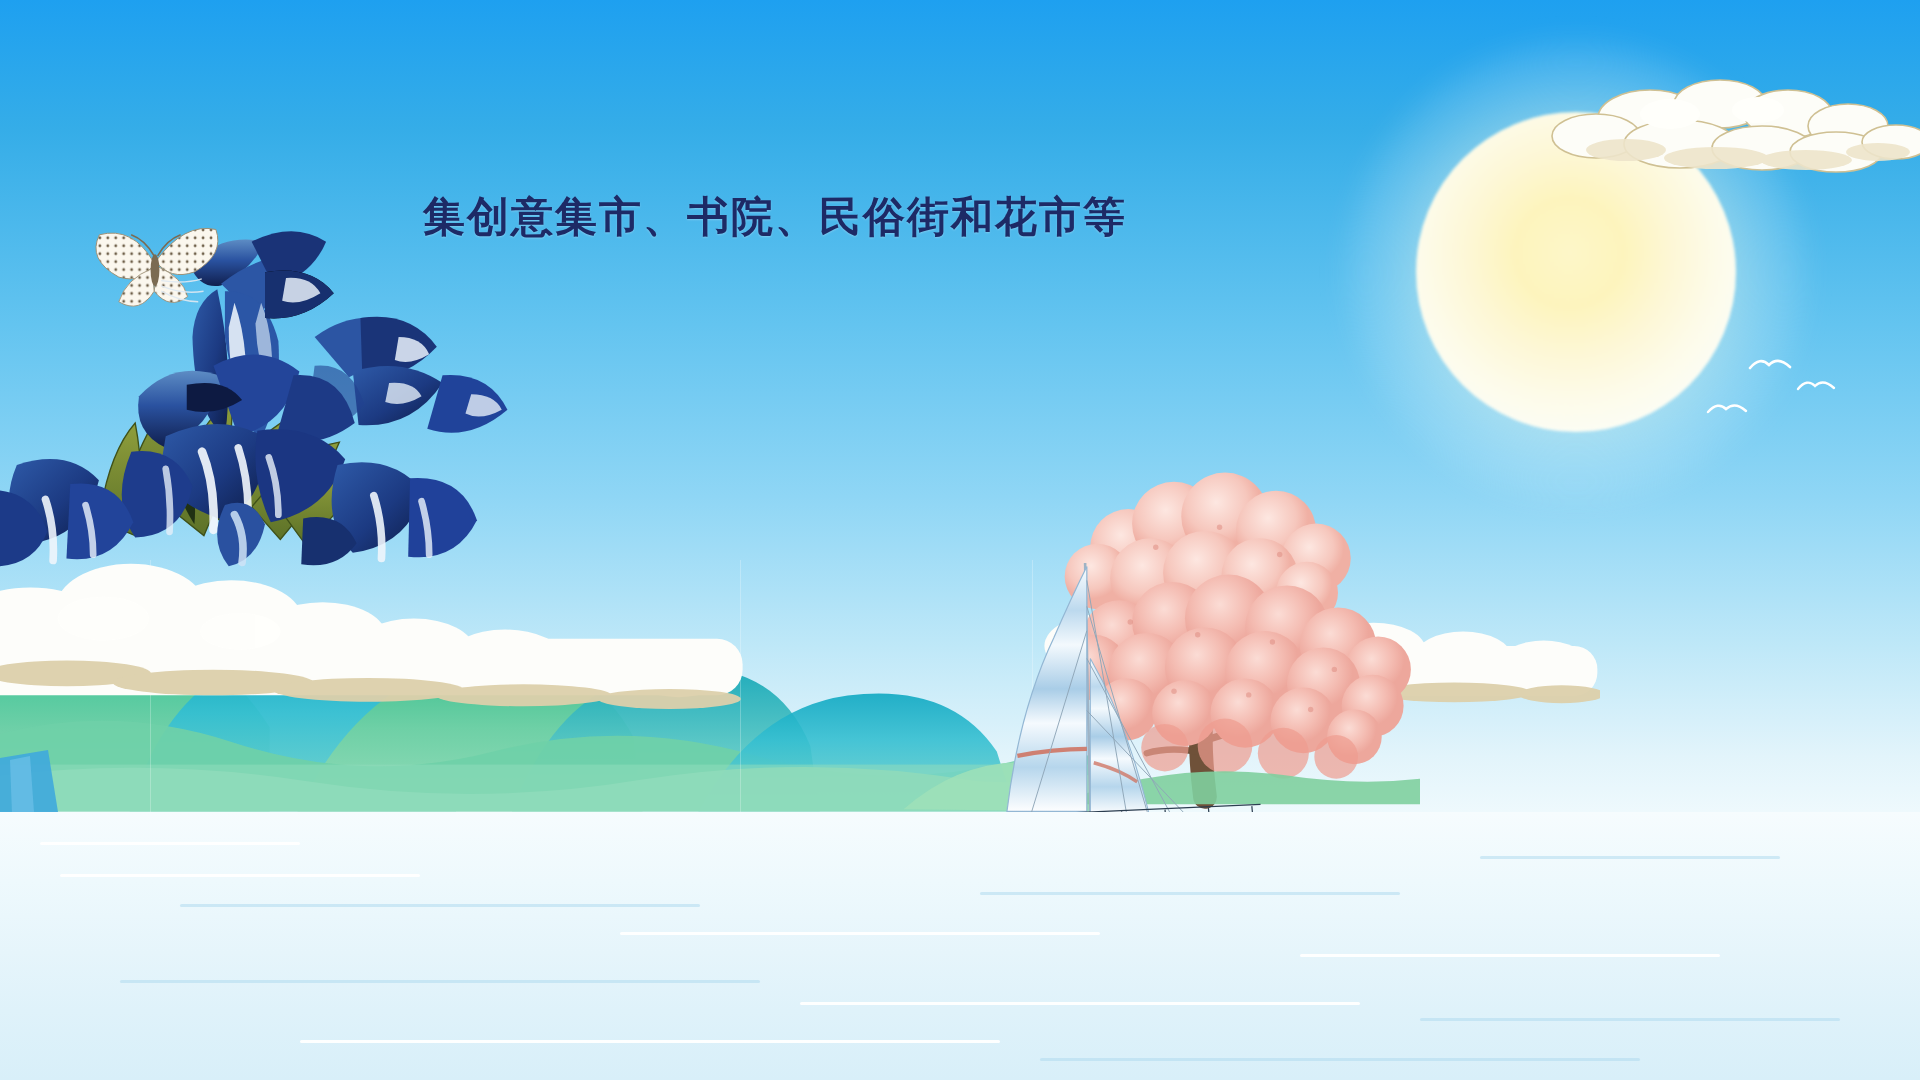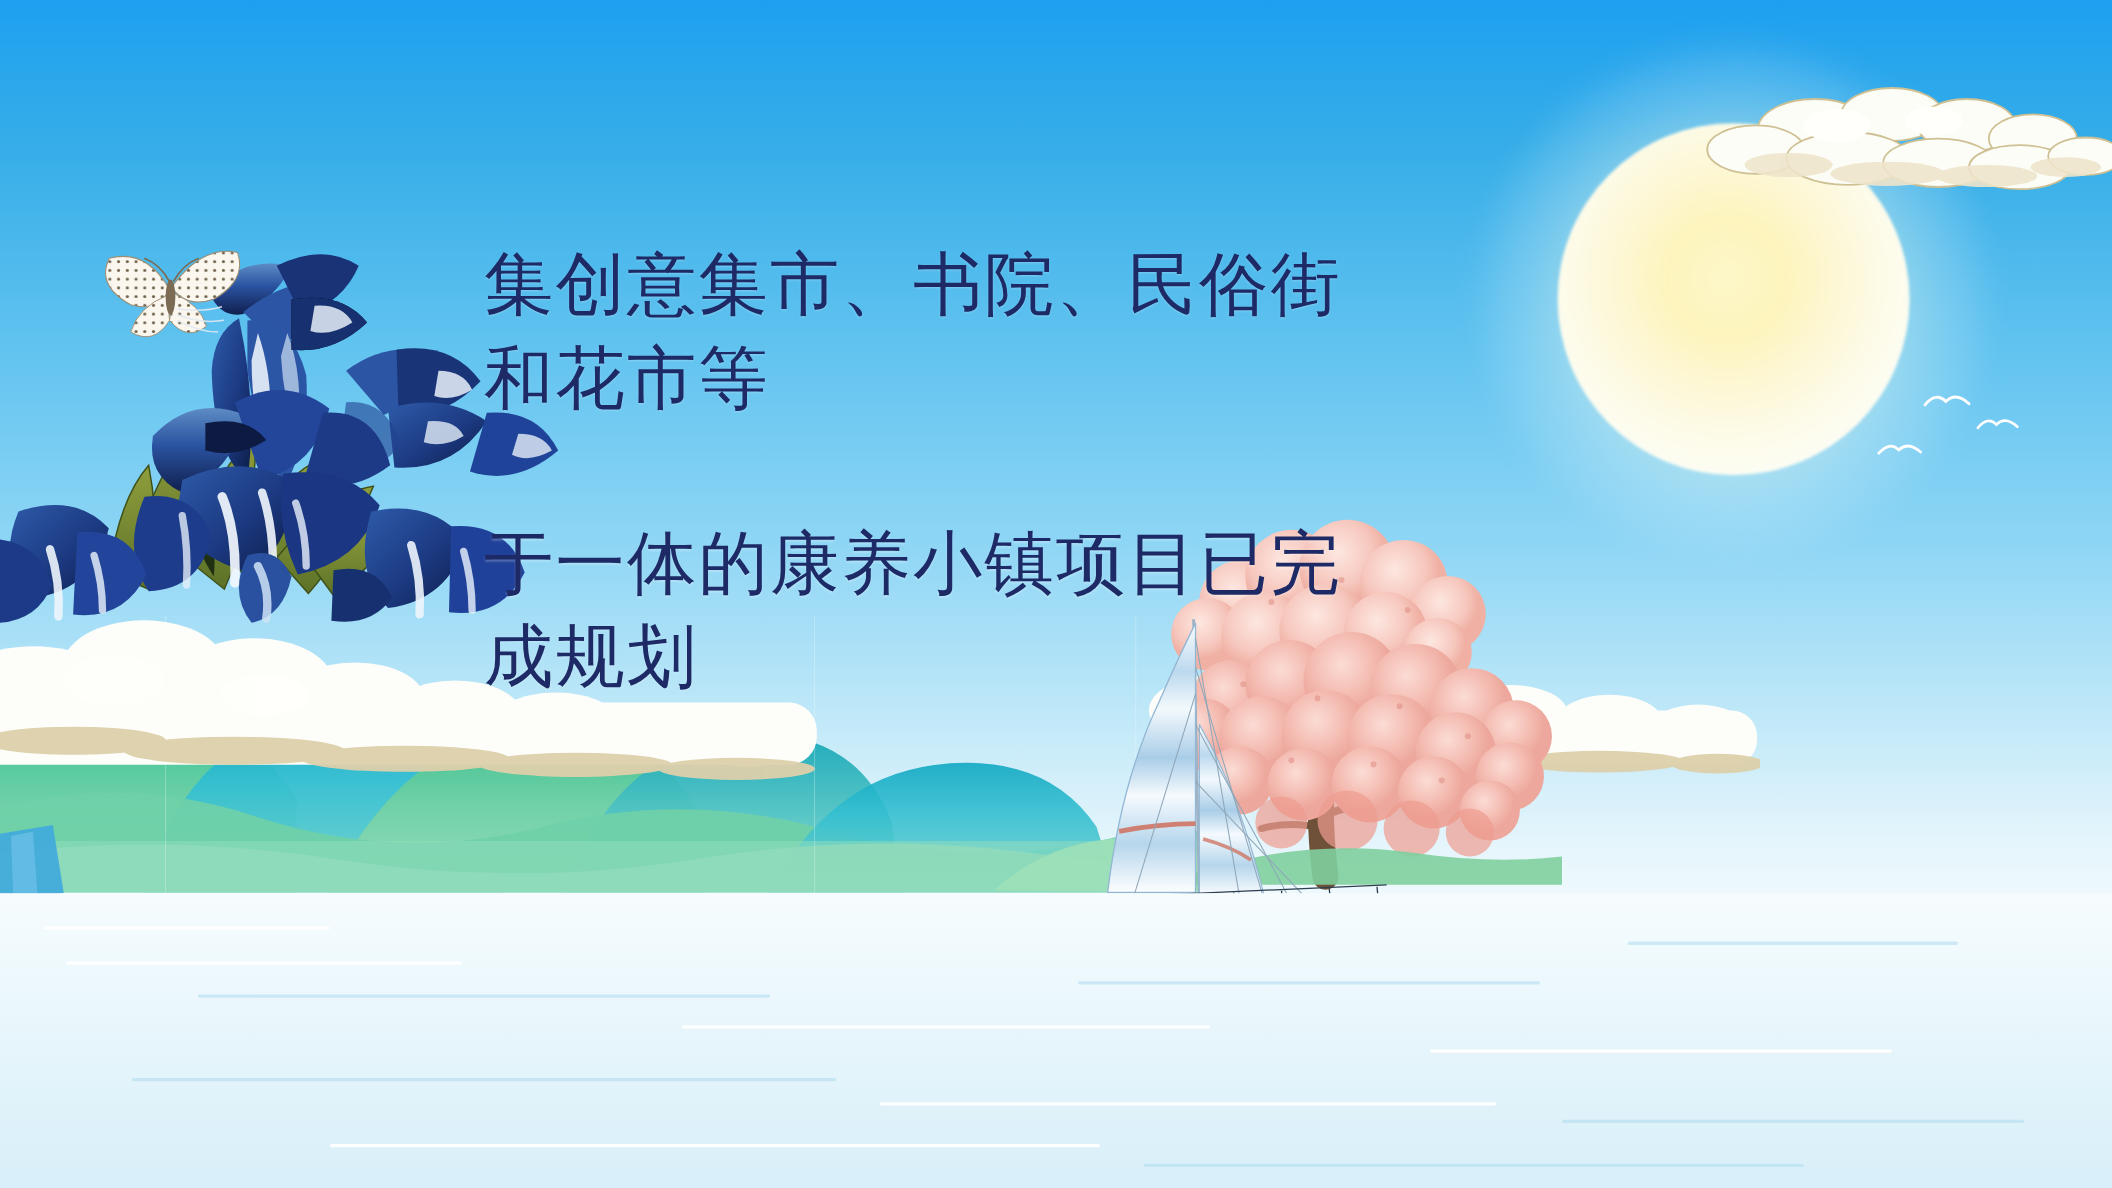--- a/index.html
+++ b/index.html
@@ -49,23 +49,23 @@
 
   
   #tree{left:1020px;top:440px;width:410px;height:380px;}
 
   
   #boat{left:1020px;top:560px;width:330px;height:360px;}
   #foam{left:770px;top:830px;width:270px;height:90px;}
 
   
   #headline{
-    left:440px;top:133px;width:820px;
-    color:#1d2a66;line-height:1.34;font-size:63px;letter-spacing:2px;
-    font-weight:400;text-shadow:0 1px 2px rgba(255,255,255,.25);
+    left:423px;top:133px;width:820px;
+    color:#1d2a66;line-height:1.34;font-size:42px;letter-spacing:2px;
+    font-weight:700;text-shadow:0 1px 2px rgba(255,255,255,.25);
     white-space:pre-line;
   }
   #headline .l2{display:block;}
   
   .seam{position:absolute;top:560px;width:1px;height:260px;background:rgba(255,255,255,.25);}
 </style>
 </head>
 <body>
 
 <div id="stage">
@@ -484,16 +484,15 @@
     <div class="wave" style="left:800px;top:190px;width:560px;"></div>
     <div class="wave d" style="left:1420px;top:206px;width:420px;"></div>
     <div class="wave" style="left:300px;top:228px;width:700px;"></div>
     <div class="wave d" style="left:1040px;top:246px;width:600px;"></div>
     <div class="wave" style="left:40px;top:30px;width:260px;"></div>
     <div class="wave d" style="left:1480px;top:44px;width:300px;"></div>
   </div>
 
   <div class="layer" id="headline">
     <span>集创意集市、书院、民俗街和花市等</span><br>
-    <span class="l2">于一体的康养小镇项目已完成规划</span>
   </div>
 
 </div>
 
 </body></html>

